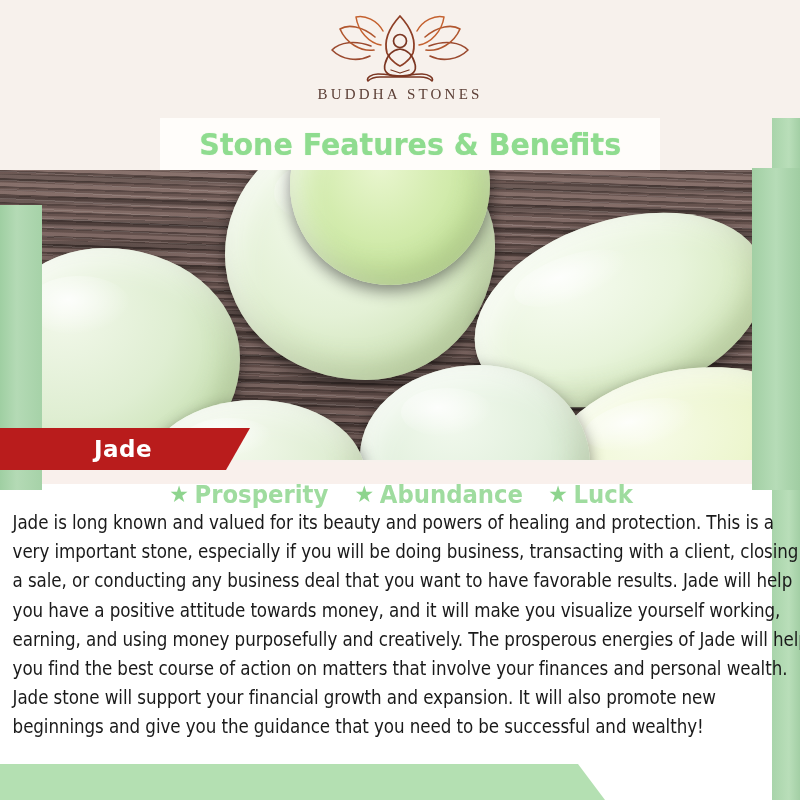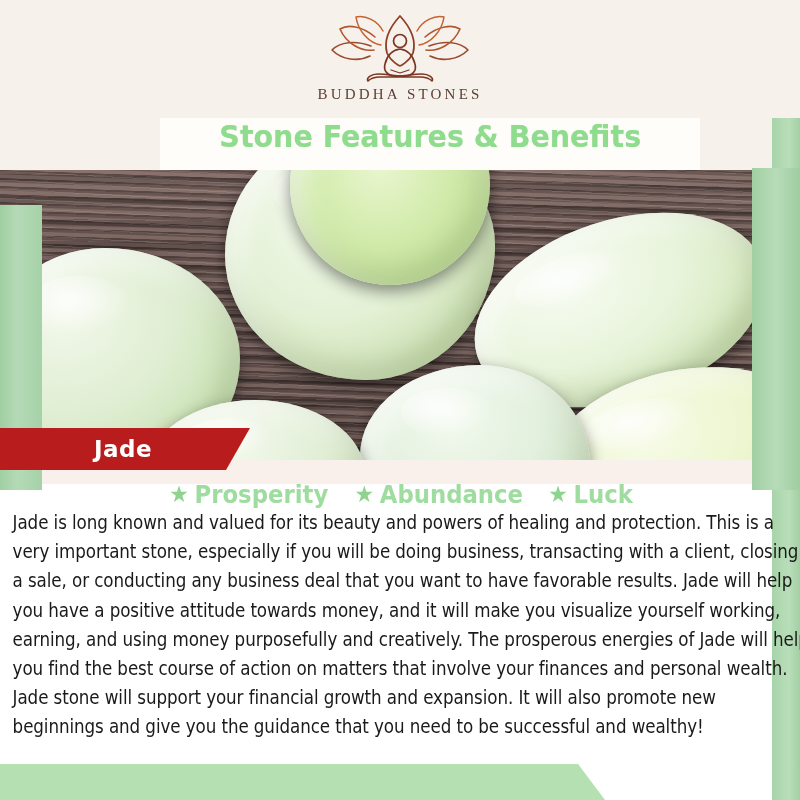--- a/index.html
+++ b/index.html
@@ -50,23 +50,23 @@
   .logo-mark{width:150px;height:68px;display:block;}
   .logo-text{
     margin-top:4px;
     font-family:"Liberation Serif", serif;
     font-size:15px;letter-spacing:3.2px;color:#5d4037;
     font-weight:400;
   }
 
   
   .title-banner{
-    position:absolute;left:160px;top:118px;width:540px;height:52px;
+    position:absolute;left:160px;top:118px;width:500px;height:52px;
     background:#fffdfa;
-    display:flex;justify-content:center;
+    display:flex;align-items:center;justify-content:center;
     z-index:12;
   }
   .title-text{
     font-family:"DejaVu Sans", sans-serif;
     font-weight:bold;
     font-size:31px;
     color:#8fdc8f;
     letter-spacing:0px;
     transform:scaleX(0.92);
     white-space:nowrap;

